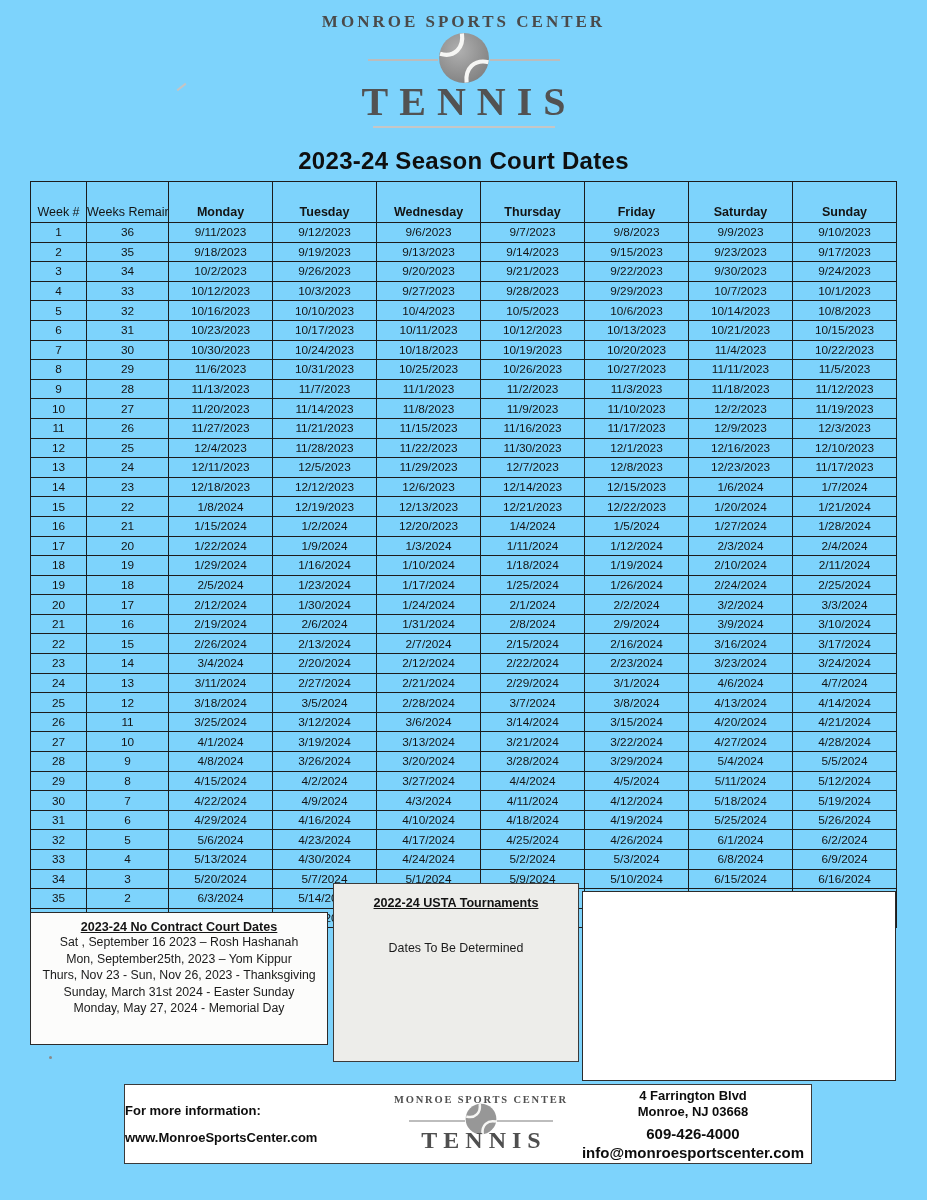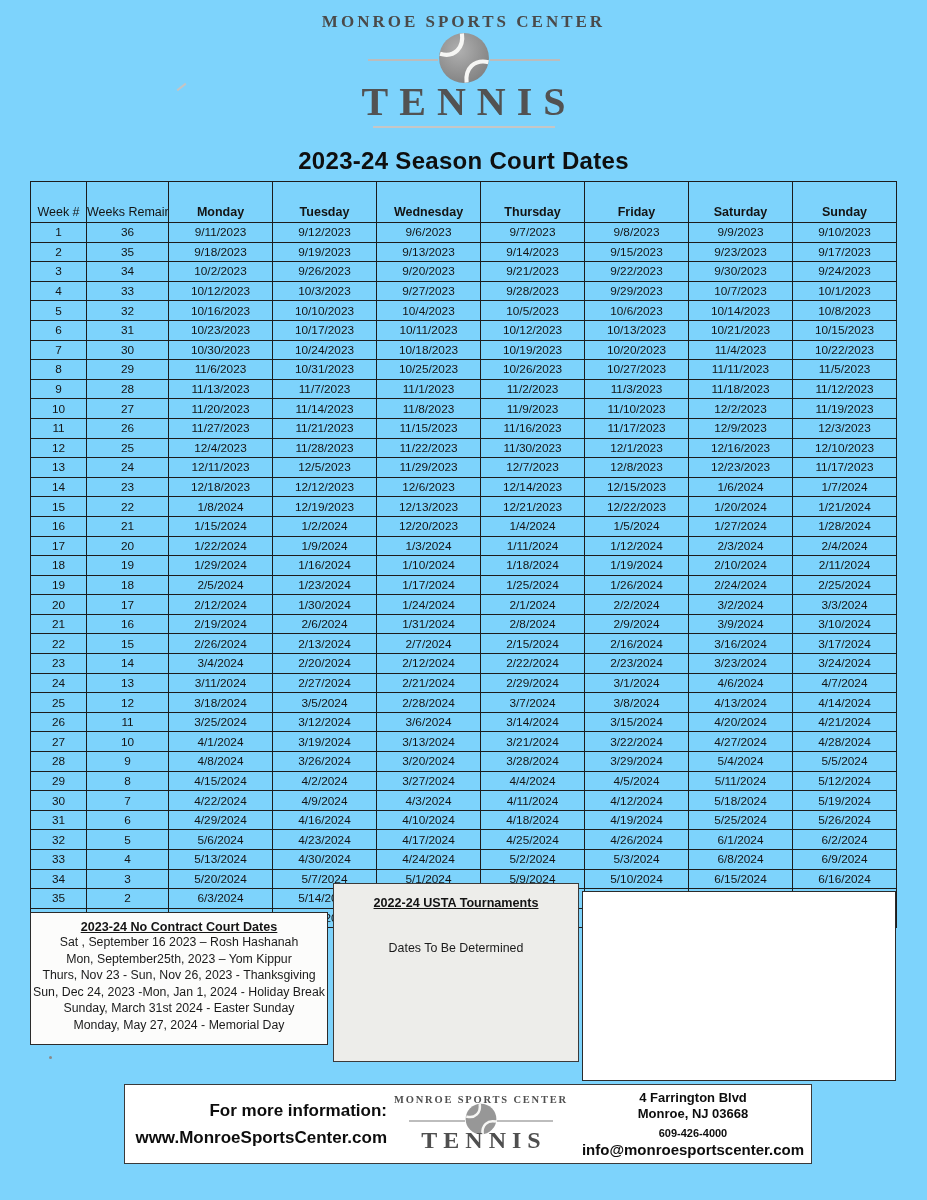--- a/index.html
+++ b/index.html
@@ -37,31 +37,31 @@
             border:1.6px solid #3a3a3a;background:#ededea;text-align:center;}
   .box-usta .box-title{font-weight:bold;text-decoration:underline;font-size:12.6px;margin-top:12px;}
   .box-usta .box-body{font-size:12.4px;margin-top:31px;color:#1a1a1a;}
 
   .box-empty{position:absolute;left:582px;top:891px;width:312px;height:188px;
              border:1.6px solid #2b2b2b;background:#ffffff;}
 
   
   .footer{position:absolute;left:124px;top:1084px;width:686px;height:78px;border:1.6px solid #3a3a3a;
           background:#fff;display:flex;align-items:center;}
-  .footer-left{width:262px;text-align:right;font-weight:bold;font-size:17px;line-height:27px;color:#0d0d0d;}
+  .footer-left{width:262px;text-align:left;font-weight:bold;font-size:13px;line-height:27px;color:#0d0d0d;}
   .footer-logo{width:188px;display:flex;flex-direction:column;align-items:center;}
   .footer-logo .f-brand{font-family:"Liberation Serif",serif;font-weight:bold;font-size:10.5px;
                         letter-spacing:1.8px;color:#4f4f4f;white-space:nowrap;}
   .footer-logo .f-ball-row{display:flex;align-items:center;height:30px;margin-top:1px;}
   .footer-logo .f-rule{width:56px;height:1.5px;background:#bdbdbd;}
   .footer-logo .f-sport{font-family:"Liberation Serif",serif;font-weight:bold;font-size:24px;
                         letter-spacing:6px;color:#4f4f4f;margin-top:-9px;padding-left:6px;}
   .footer-right{flex:1;text-align:center;font-weight:bold;color:#0d0d0d;}
   .footer-right .addr{font-size:13px;line-height:16px;}
-  .footer-right .phone{font-size:11px;margin-top:5px;}
+  .footer-right .phone{font-size:15px;margin-top:5px;}
   .footer-right .email{font-size:15px;margin-top:2px;}
 
   
   .artifact-dot{position:absolute;left:49px;top:1056px;width:3px;height:3px;background:#8a8a8a;border-radius:50%;}
   .artifact-mark{position:absolute;left:176px;top:86px;width:11px;height:2px;background:#c4c4c4;transform:rotate(-38deg);}
 </style>
 </head>
 <body>
 
 <div class="page">
@@ -515,21 +515,20 @@
         </tr>
       </tbody>
   </table>
 
   <div class="box-nocontract">
     <div class="box-title">2023-24 No Contract Court Dates</div>
     <div class="box-lines">
         <div>Sat , September  16 2023 – Rosh Hashanah</div>
         <div>Mon, September25th, 2023 – Yom Kippur</div>
         <div>Thurs, Nov 23 - Sun, Nov 26, 2023 - Thanksgiving</div>
-        <div>Sun, Dec 24, 2023 -Mon, Jan 1, 2024 - Holiday Break</div>
         <div>Sunday, March 31st 2024 - Easter Sunday</div>
         <div>Monday, May 27, 2024 - Memorial Day</div>
       </div>
   </div>
 
   <div class="box-usta">
     <div class="box-title">2022-24 USTA Tournaments</div>
     <div class="box-body">Dates To Be Determined</div>
   </div>
 

